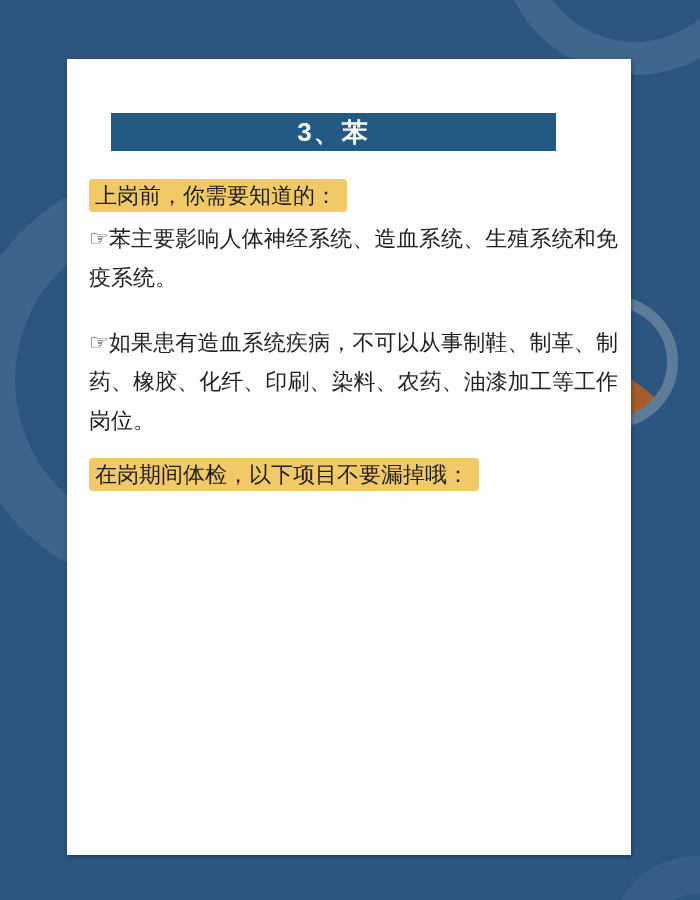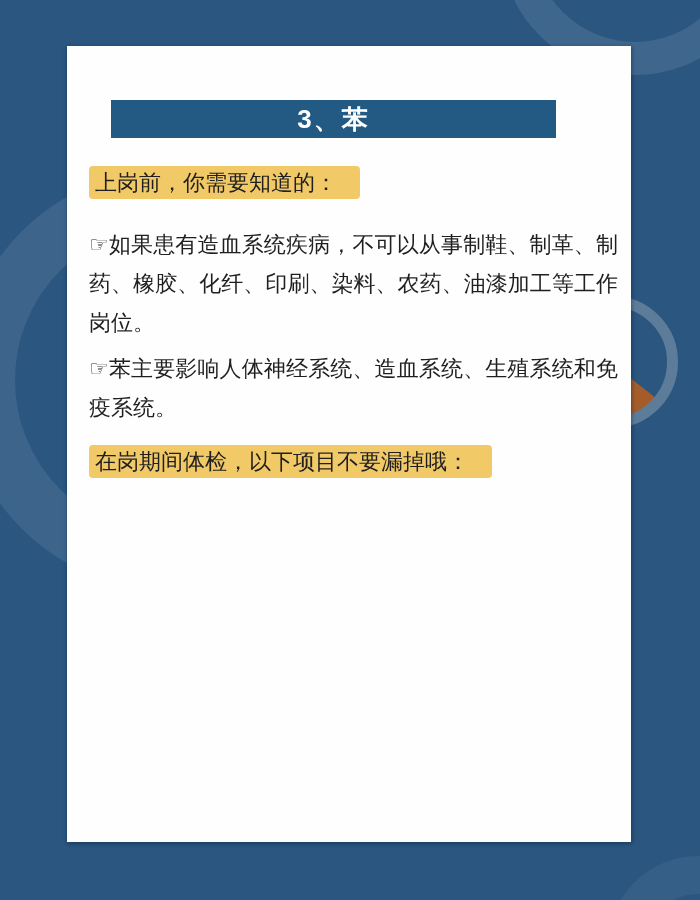--- a/index.html
+++ b/index.html
@@ -51,21 +51,21 @@
     position: absolute;
     left: 629px; top: 377px;
     width: 32px; height: 50px;
     background: #a55c2a;
     clip-path: polygon(0 0, 100% 50%, 0 100%);
     z-index: 1;
   }
   
   .card {
     position: absolute;
-    left: 67px; top: 46px;
+    left: 67px; top: 59px;
     width: 564px; height: 796px;
     background: #fefefe;
     box-shadow: 0 2px 4px rgba(10, 25, 45, 0.35), 2px 0 3px rgba(10,25,45,0.15);
     z-index: 3;
     box-sizing: border-box;
     padding: 0 13px 0 22px;
   }
   .banner {
     margin: 54px auto 0 22px;
     width: 445px;
@@ -79,21 +79,21 @@
     align-items: center;
     justify-content: center;
   }
   .hl-wrap { line-height: 0; }
   .hl {
     display: inline-block;
     background: #f2c967;
     color: #1f1f1f;
     font-size: 22px;
     line-height: 26px;
-    padding: 4px 23px 3px 6px;
+    padding: 4px 10px 3px 6px;
     border-radius: 4px;
   }
   .hl-1 { margin-top: 28px; }
   .hl-2 { margin-top: 18px; text-decoration: underline; }
   .hl-3 { margin-top: 24px; }
   .para {
     margin: 0;
     color: #1f1f1f;
     font-size: 22px;
     line-height: 39px;
@@ -118,22 +118,22 @@
 
   <div class="card">
 
     <div class="banner">
       <span>3、苯</span>
     </div>
 
     <div class="hl-wrap hl-1">
       <span class="hl">上岗前，你需要知道的：</span>
     </div>
+    <p class="para para-first"><span class="pointer-glyph">☞</span><span>苯主要影响人体神经系统、造血系统、生殖系统和免疫系统。</span></p>
     <p class="para para-gap"><span class="pointer-glyph">☞</span><span>如果患有造血系统疾病，不可以从事制鞋、制革、制药、橡胶、化纤、印刷、染料、农药、油漆加工等工作岗位。</span></p>
-    <p class="para para-first"><span class="pointer-glyph">☞</span><span>苯主要影响人体神经系统、造血系统、生殖系统和免疫系统。</span></p>
 
     <div class="hl-wrap hl-2">
       <span class="hl">在岗期间体检，以下项目不要漏掉哦：</span>
     </div>
 
 
   </div>
 </div>
 
 </body></html>

